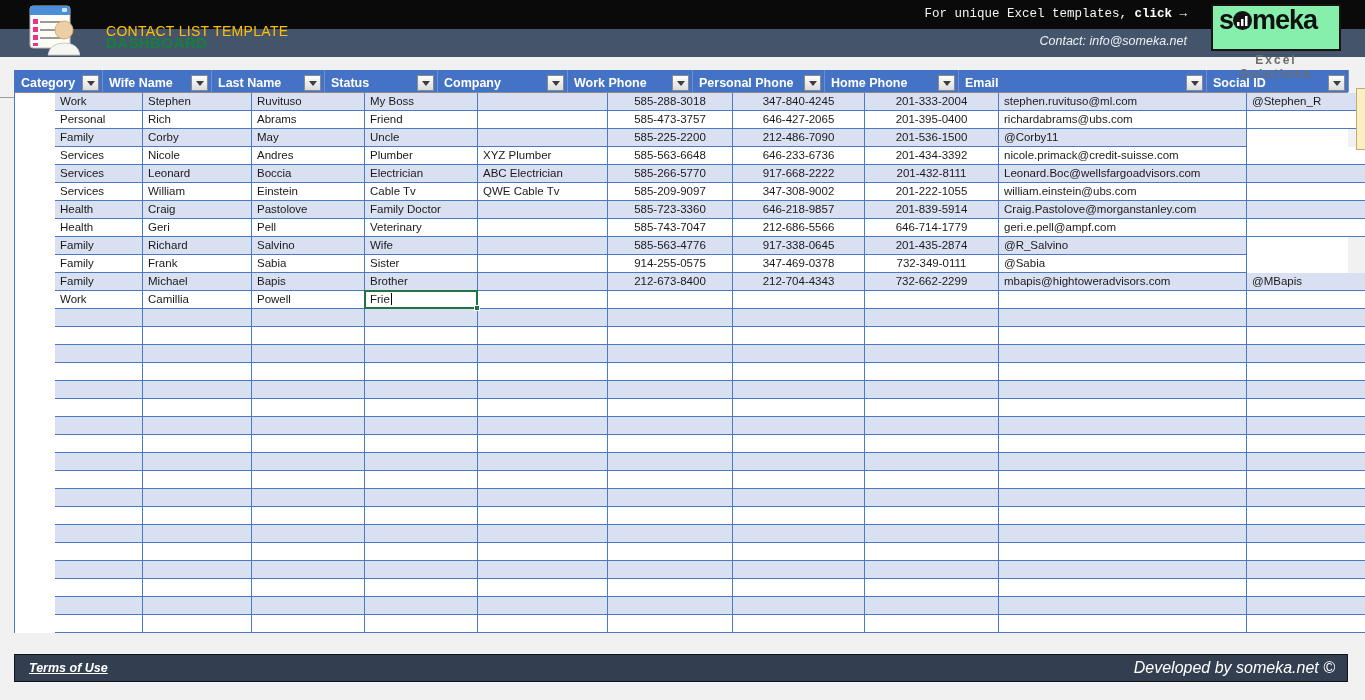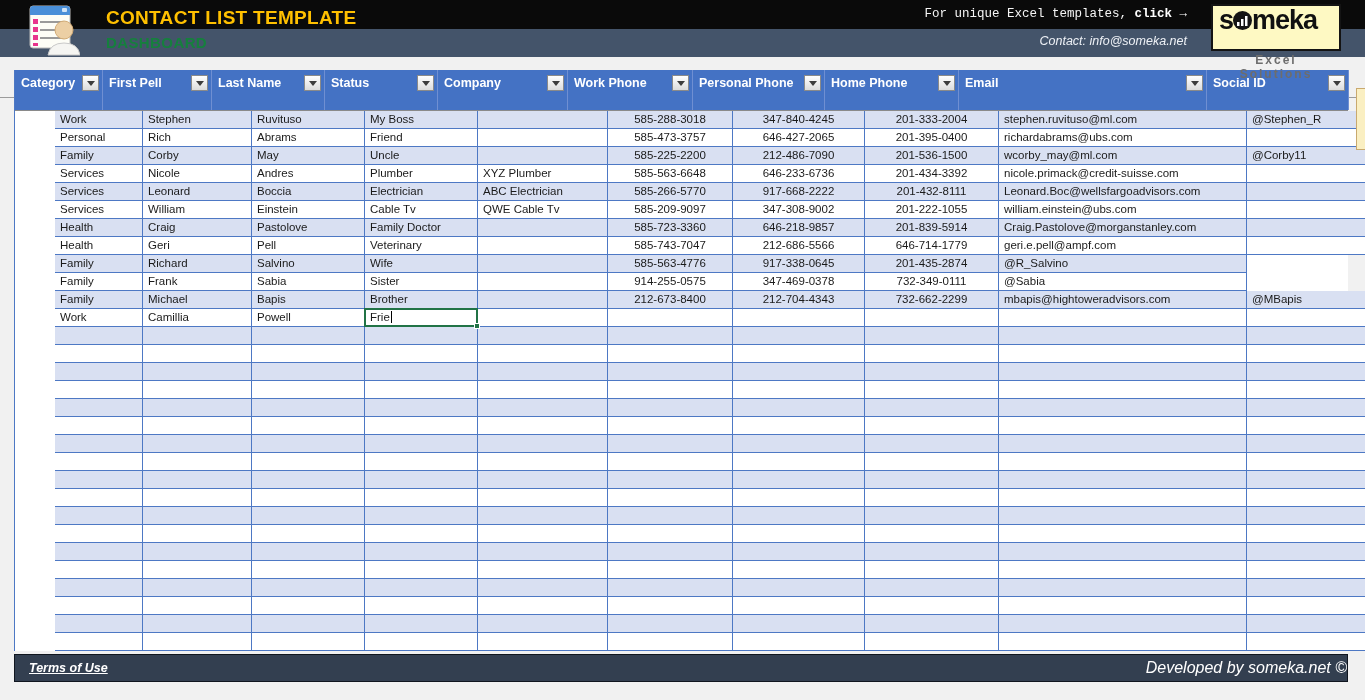--- a/index.html
+++ b/index.html
@@ -7,51 +7,51 @@
   body {
     position:relative; overflow:hidden;
     background:#f1f1f1;
     font-family:"Liberation Sans", sans-serif;
     color:#1f1f1f;
   }
   
   .bar-black { position:absolute; left:0; top:0; width:1365px; height:29px; background:#0a0a0a; }
   .bar-slate { position:absolute; left:0; top:29px; width:1365px; height:28px; background:#44546a; }
   .app-logo  { position:absolute; left:28px; top:3px; width:52px; height:54px; z-index:6; }
-  .app-title { position:absolute; left:106px; top:7px; font-size:19px; font-weight:bold; color:#ffc000; letter-spacing:.3px; z-index:6; }
+  .app-title { position:absolute; left:106px; top:23px; font-size:14px; font-weight:normal; color:#ffc000; letter-spacing:.3px; z-index:6; }
   .app-subtitle { position:absolute; left:106px; top:34px; font-size:15px; font-weight:bold; color:#15803d; letter-spacing:.4px; z-index:6; }
   .promo { position:absolute; top:7px; right:178px; font-size:12.5px; color:#f5f5f5; z-index:6;font-family:Liberation Mono, monospace; }
   .promo b { font-weight:bold; color:#ffffff; }
   .contact { position:absolute; top:34px; right:178px; font-size:12.5px; font-style:italic; color:#eef1f6; z-index:6; }
-  .someka-box { position:absolute; right:24px; top:4px; width:130px; height:47px; background:#fef9c3; border:2px solid #141414; z-index:7; padding:1px 6px 0 6px; }
+  .someka-box { position:absolute; right:24px; top:4px; width:130px; height:47px; background:#86efac; border:2px solid #141414; z-index:7; padding:1px 6px 0 6px; }
   .someka-word { font-size:27px; font-weight:bold; color:#111; letter-spacing:-1px; line-height:27px; white-space:nowrap; }
   .logo-o { display:inline-block; width:19px; height:19px; border-radius:50%; background:#141414; vertical-align:-1px; position:relative; }
   .logo-o svg { position:absolute; left:4px; top:5px; }
   .someka-sub { font-size:12px; font-weight:bold; color:#6d6d6d; letter-spacing:2px; text-align:center; margin-top:19px; }
   
   .split-line { position:absolute; left:0; top:97px; width:1365px; height:1px; background:#9b9b9b; z-index:0; }
   .side-note { position:absolute; left:1356px; top:88px; width:9px; height:62px; background:#faefc2; border:1px solid #c9a96e; border-right:none; z-index:2; }
   
   .table { position:absolute; left:14px; top:70px; width:1334px; z-index:1; background:#fff; border-left:1px solid #4d78c4; }
   .grid { display:grid; grid-template-columns:88px 109px 113px 113px 130px 125px 132px 134px 248px 142px; }
-  .thead { background:#4472c4; height:41px; border-bottom:1px solid #8a8a8a; }
+  .thead { background:#4472c4; height:23px; border-bottom:1px solid #8a8a8a; }
   .hcell { position:relative; color:#ffffff; font-weight:bold; font-size:12.5px; line-height:26px; padding-left:6px; border-right:1px solid #6f8fd2; white-space:nowrap; overflow:hidden; }
   .filter-btn { position:absolute; right:3px; top:5px; width:17px; height:16px; background:linear-gradient(#ffffff,#dcdcdc); border:1px solid #8a8a8a; display:flex; align-items:center; justify-content:center; cursor:pointer; }
   .tri { width:0; height:0; border-left:4px solid transparent; border-right:4px solid transparent; border-top:5px solid #3c3c3c; }
   .row { height:18px;margin-left:40px; }
   .row:nth-child(odd) .cell { background:#d9e0f2; }
   .row:nth-child(even) .cell { background:#ffffff; }
   .cell { position:relative; height:18px; line-height:17px; font-size:11.5px; padding-left:5px; border-right:1px solid #4d78c4; border-bottom:1px solid #4d78c4; white-space:nowrap; overflow:hidden; color:#1a1a1a; }
   .cell.c5, .cell.c6, .cell.c7 { text-align:center; padding-left:0; }
   .cell.editing { background:#ffffff !important; overflow:visible; z-index:4; }
   .cell.editing::after { content:""; position:absolute; inset:-1px; border:2px solid #217346; pointer-events:none; }
   .caret { display:inline-block; width:1px; height:12px; background:#000; margin-left:1px; vertical-align:-2px; }
   .fill-handle { position:absolute; right:-3px; bottom:-3px; width:6px; height:6px; background:#217346; border:1px solid #ffffff; z-index:6; }
   
-  .footer { position:absolute; left:14px; top:654px; width:1334px; height:28px; background:#333f50; border:1px solid #10161f; display:flex; align-items:center; justify-content:space-between; padding:0 0 0 14px; z-index:1; }
+  .footer { position:absolute; left:14px; top:654px; width:1334px; height:28px; background:#333f50; border:1px solid #10161f; display:flex; align-items:center; justify-content:space-between; padding:0 12px 0 14px; z-index:1; }
   .terms { color:#ffffff; font-size:12.5px; font-style:italic; font-weight:600; text-decoration:underline; cursor:pointer; }
   .devby { color:#ffffff; font-size:16px; font-style:italic; }
 </style>
 </head>
 <body>
 
 <div class="bar-black"></div>
 <div class="bar-slate"></div>
 
 <div class="app-logo">
@@ -87,21 +87,21 @@
 </div>
 
 <div class="split-line"></div>
 <div class="side-note"></div>
 
 <div class="table">
   <div class="thead grid">
       <div class="hcell c0"><span>Category</span><div class="filter-btn">
           <span class="tri"></span>
         </div></div>
-      <div class="hcell c1"><span>First Pell</span><div class="filter-btn">
+      <div class="hcell c1"><span>Wife Name</span><div class="filter-btn">
           <span class="tri"></span>
         </div></div>
       <div class="hcell c2"><span>Last Name</span><div class="filter-btn">
           <span class="tri"></span>
         </div></div>
       <div class="hcell c3"><span>Status</span><div class="filter-btn">
           <span class="tri"></span>
         </div></div>
       <div class="hcell c4"><span>Company</span><div class="filter-btn">
           <span class="tri"></span>
@@ -149,21 +149,20 @@
       </div>
       <div class="row grid">
         <div class="cell c0">Family</div>
         <div class="cell c1">Corby</div>
         <div class="cell c2">May</div>
         <div class="cell c3">Uncle</div>
         <div class="cell c4"></div>
         <div class="cell c5">585-225-2200</div>
         <div class="cell c6">212-486-7090</div>
         <div class="cell c7">201-536-1500</div>
-        <div class="cell c8">wcorby_may@ml.com</div>
         <div class="cell c9">@Corby11</div>
       </div>
       <div class="row grid">
         <div class="cell c0">Services</div>
         <div class="cell c1">Nicole</div>
         <div class="cell c2">Andres</div>
         <div class="cell c3">Plumber</div>
         <div class="cell c4">XYZ Plumber</div>
         <div class="cell c5">585-563-6648</div>
         <div class="cell c6">646-233-6736</div>

